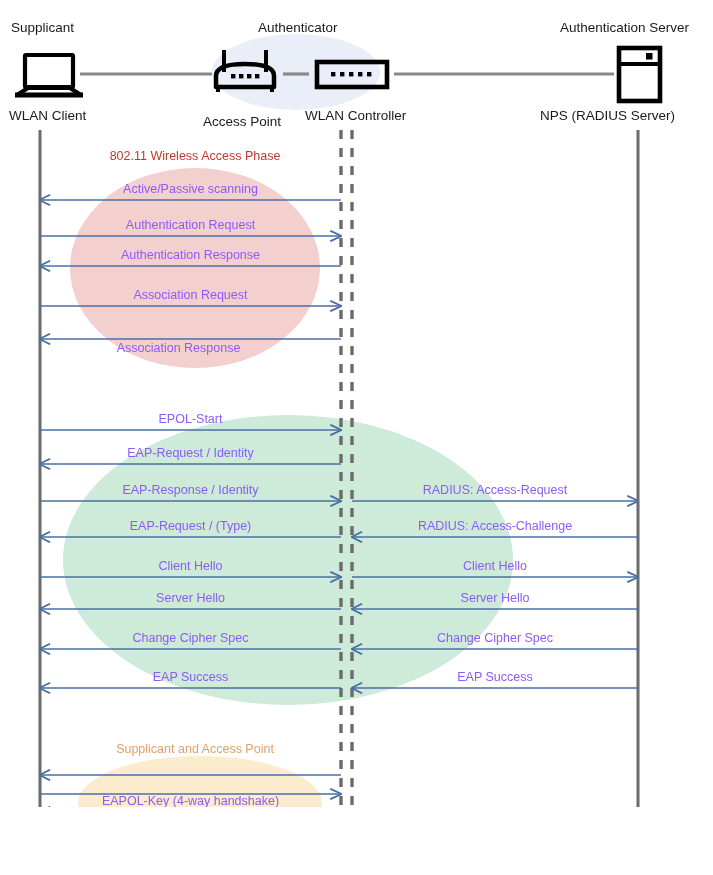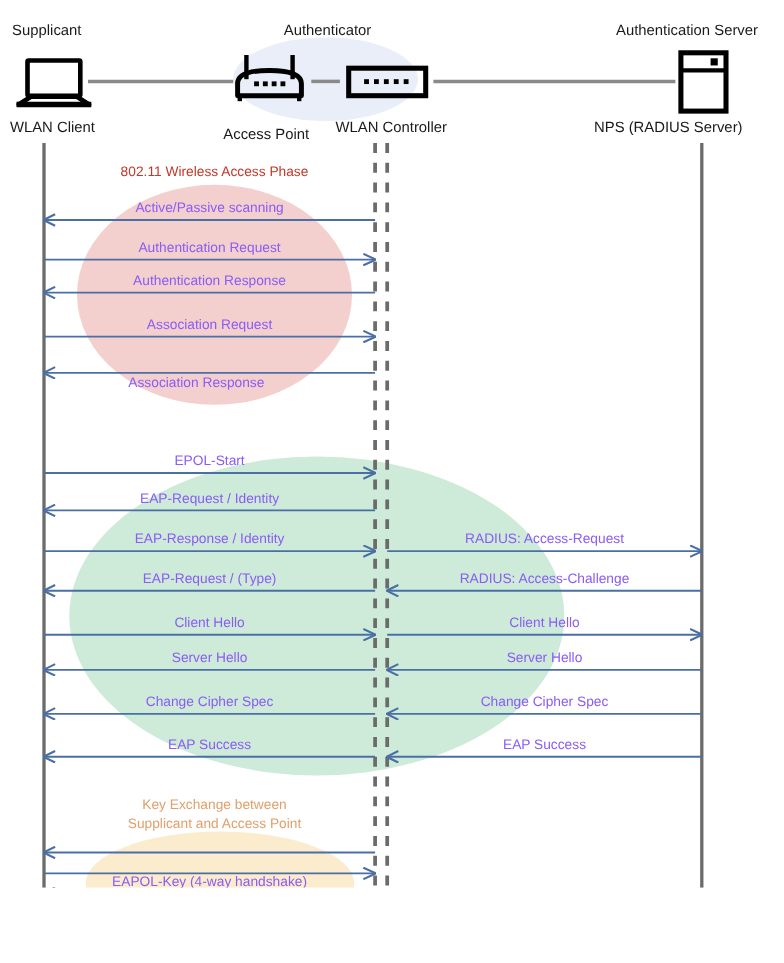--- a/index.html
+++ b/index.html
@@ -158,21 +158,20 @@
   <div class="node-title" style="left:11px; top:20px;">Supplicant</div>
   <div class="node-title" style="left:258px; top:20px;">Authenticator</div>
   <div class="node-title" style="left:560px; top:20px;">Authentication Server</div>
 
   <div class="node-caption" style="left:9px; top:108px;">WLAN Client</div>
   <div class="node-caption" style="left:203px; top:94px;margin-top:20px;">Access Point</div>
   <div class="node-caption" style="left:305px; top:108px;">WLAN Controller</div>
   <div class="node-caption" style="left:540px; top:108px;">NPS (RADIUS Server)</div>
 
   <div class="phase-label phase-wireless" style="left:0; top:147px; width:390px;">802.11 Wireless Access Phase</div>
-  <div class="phase-label phase-key" style="left:0; top:722px; width:390px;">Key Exchange between</div>
   <div class="phase-label phase-key" style="left:0; top:740px; width:390px;">Supplicant and Access Point</div>
 
   <div id="label-layer">
       <div class="msg-label" style="left: 40px; width: 301px; top: 182px;">Active/Passive scanning</div>
       <div class="msg-label" style="left: 40px; width: 301px; top: 218px;">Authentication Request</div>
       <div class="msg-label" style="left: 40px; width: 301px; top: 248px;">Authentication Response</div>
       <div class="msg-label" style="left: 40px; width: 301px; top: 288px;">Association Request</div>
       <div class="msg-label" style="left: 28px; width: 301px; top: 321px; margin-top: 20px;">Association Response</div>
       <div class="msg-label" style="left: 40px; width: 301px; top: 412px;">EPOL-Start</div>
       <div class="msg-label" style="left: 40px; width: 301px; top: 446px;">EAP-Request / Identity</div>

